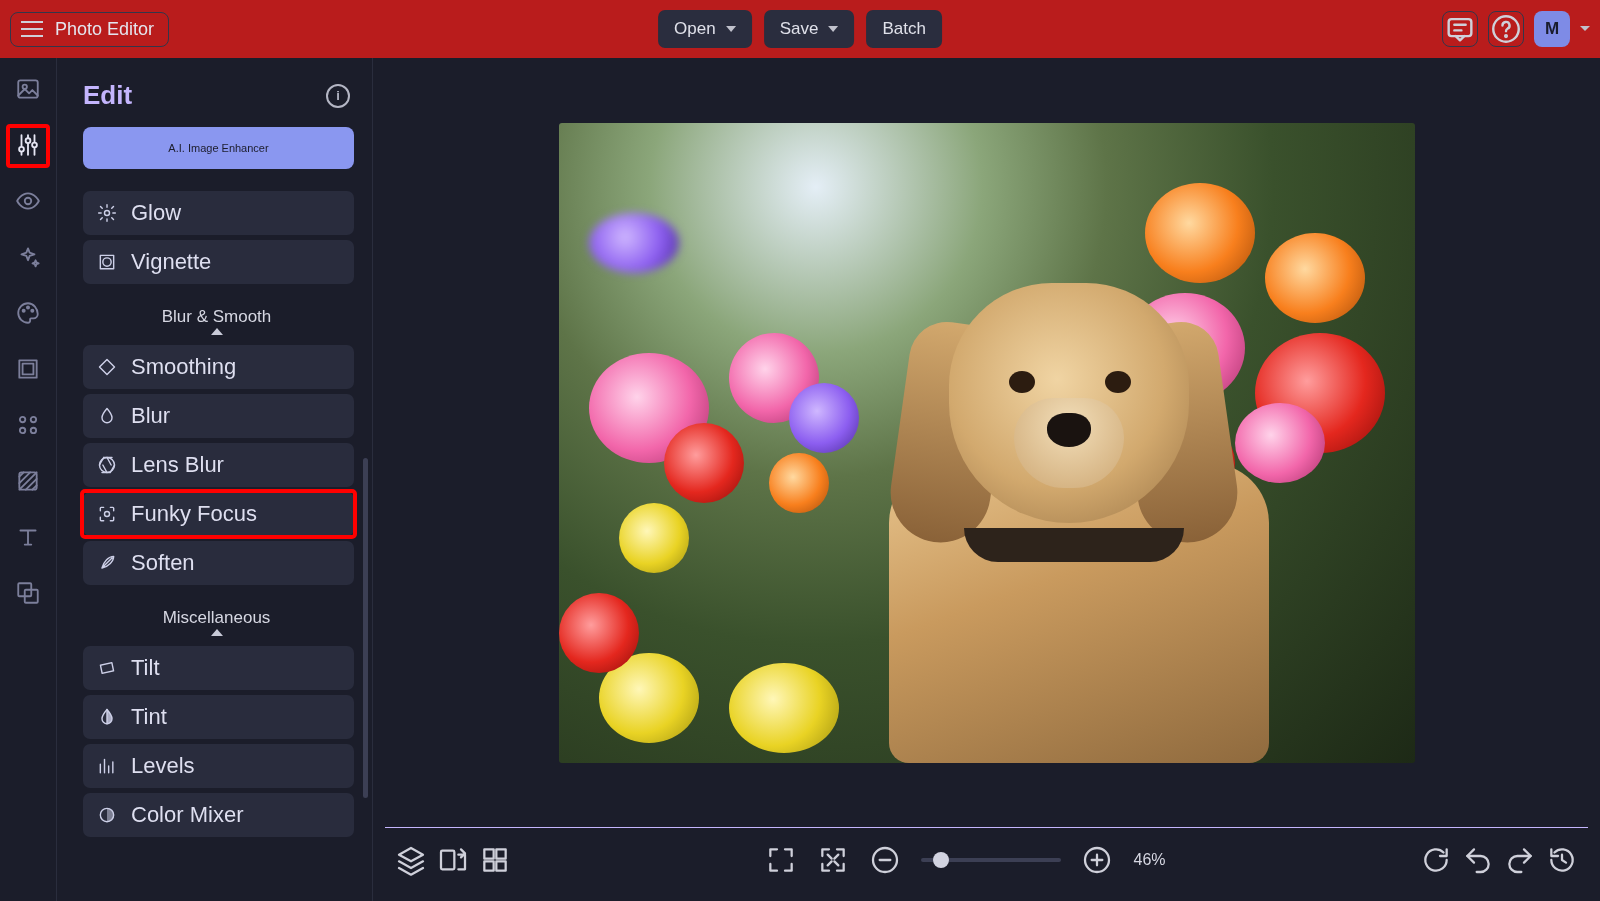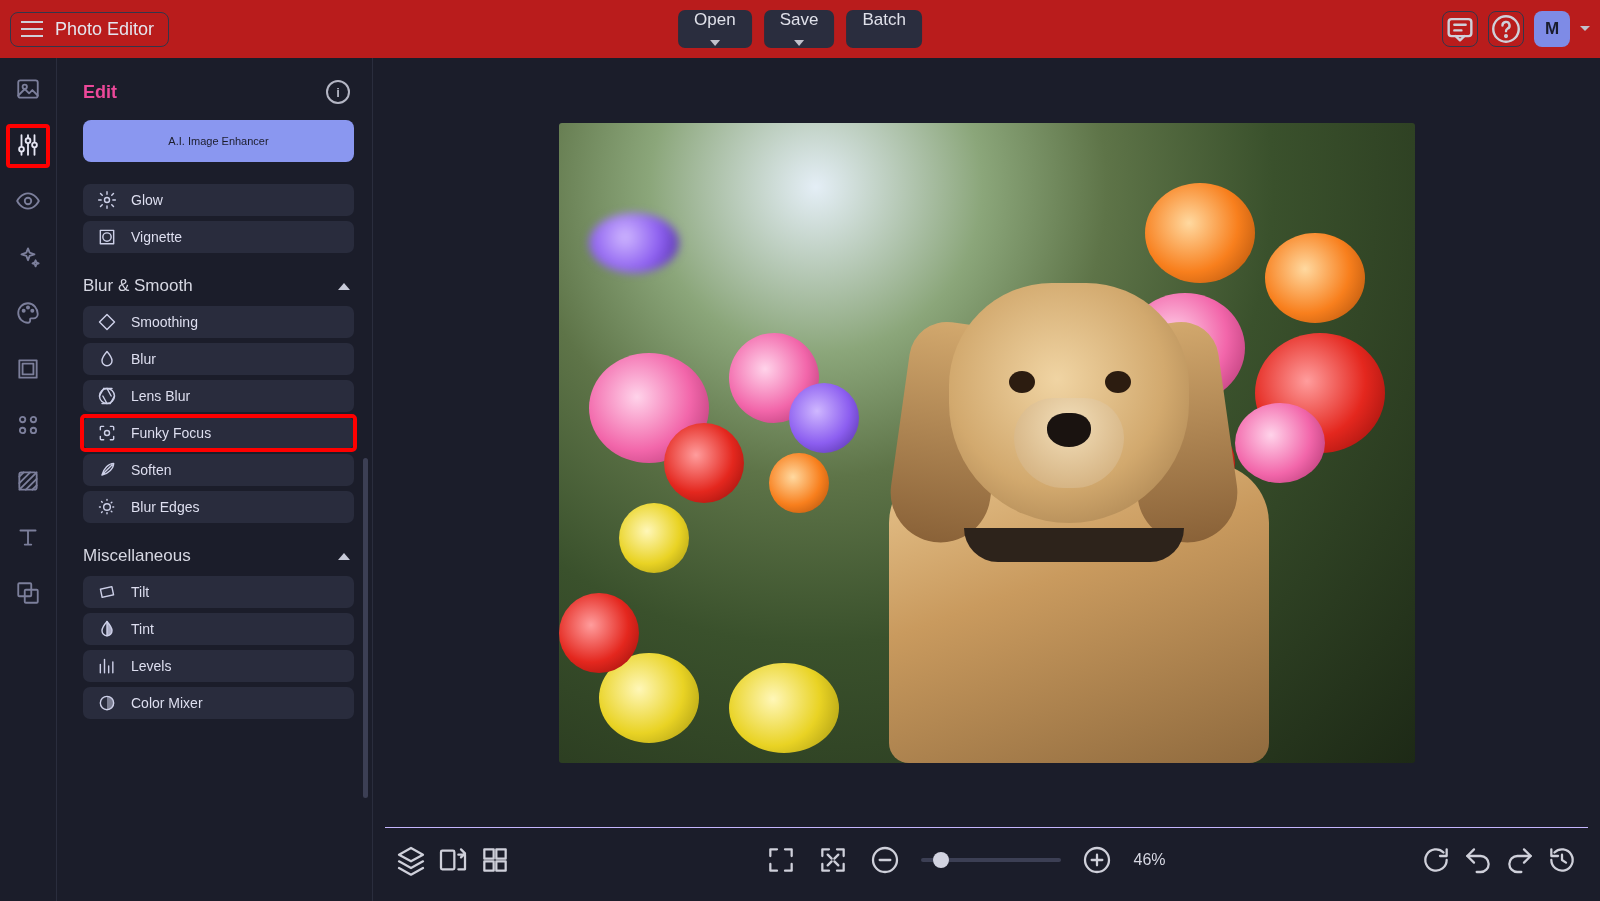--- a/index.html
+++ b/index.html
@@ -26,21 +26,21 @@
   .hamburger span { display: block; height: 2px; background: #cfd0d8; }
   .app-title { color: #e4e5ee; font-size: 18px; font-weight: 500; }
 
   .top-center {
     position: absolute; left: 50%; transform: translateX(-50%);
     display: flex; gap: 12px;
   }
   .top-btn {
     background: #2a2d3e; border-radius: 7px; height: 38px;
     display: flex; align-items: center; padding: 0 16px; gap: 10px;
-    color: #e0e1ea; font-size: 17px; cursor: pointer; flex-direction: column;
+    color: #e0e1ea; font-size: 17px; cursor: pointer;
   }
   .caret-down {
     width: 10px; height: 6px; border-left: 5px solid transparent;
     border-right: 5px solid transparent; border-top: 6px solid #c0c1cc;
   }
 
   .top-right {
     margin-left: auto; display: flex; align-items: center; gap: 10px;
   }
   .icon-sq {
@@ -71,37 +71,37 @@
     border: 4px solid #ff0000; border-radius: 4px;
   }
 
   
   .panel {
     width: 316px; border-right: 1px solid #2a2d3d;
     display: flex; flex-direction: column; overflow: hidden;
     padding: 16px 14px 0 22px;
   }
   .panel-header { display: flex; align-items: center; justify-content: space-between; padding: 6px 8px 16px 4px;}
-  .panel-title { color: #ec4899; font-size: 18px; font-weight: 600; }
+  .panel-title { color: #c4b5fd; font-size: 26px; font-weight: 600; }
   .info-circle { width: 24px; height: 24px; border: 2px solid #b4b6c4; border-radius: 50%;
     display:flex;align-items:center;justify-content:center;color:#b4b6c4;font-size:13px;font-weight:600;}
   .enhancer-btn {
     background: #8a97f0; color: #1c1d2c; border-radius: 8px; height: 42px;
     display: flex; align-items: center; justify-content: center;
     font-size: 11px; font-weight: 500; cursor: pointer; margin: 0 4px 22px 4px;
   }
   .effect-row {
-    background: #292c3d; border-radius: 7px; height: 32px;
+    background: #292c3d; border-radius: 7px; height: 44px;
     display: flex; align-items: center; padding: 0 14px; gap: 14px;
-    color: #dedff0; font-size: 14px; cursor: pointer; margin: 0 4px 5px 4px;
+    color: #dedff0; font-size: 22px; cursor: pointer; margin: 0 4px 5px 4px;
   }
   .effect-icon { width: 20px; height: 20px; color:#cdd0e8; flex-shrink:0; display:flex; align-items:center; justify-content:center;}
   .group-header {
     display: flex; align-items: center; justify-content: space-between;
-    color: #d6d7e2; font-size: 17px; padding: 18px 8px 10px 4px; cursor: pointer;
+    color: #d6d7e2; font-size: 17px; padding: 18px 8px 10px 4px; cursor: pointer; flex-direction: column;
   }
   .chevron-up { width: 12px; height: 8px; border-left: 6px solid transparent;
     border-right: 6px solid transparent; border-bottom: 7px solid #c8cad8; }
   .highlight-row {
     position: relative;
   }
   .highlight-row::after {
     content: ""; position: absolute; inset: -3px; border: 4px solid #ff0000; border-radius: 5px;
     pointer-events: none;
   }
@@ -378,29 +378,20 @@
         </div>
       <span>Funky Focus</span>
     </div>
     <div class="effect-row">
       <div class="effect-icon">
           <svg viewBox="0 0 24 24">
             <path d="M20 4c-6 0-12 6-14 14M20 4c0 6-6 12-14 14M8 16l10-10"></path>
           </svg>
         </div>
       <span>Soften</span>
-    </div>
-    <div class="effect-row">
-      <div class="effect-icon">
-          <svg viewBox="0 0 24 24">
-            <circle cx="12" cy="12" r="4"></circle>
-            <path d="M12 3v2M12 19v2M3 12h2M19 12h2M5.5 5.5l1.4 1.4M17.1 17.1l1.4 1.4M5.5 18.5l1.4-1.4M17.1 6.9l1.4-1.4" stroke-dasharray="1 2"></path>
-          </svg>
-        </div>
-      <span>Blur Edges</span>
     </div>
 
     <div class="group-header">
       <span>Miscellaneous</span>
       <div class="chevron-up"></div>
     </div>
 
     <div class="effect-row">
       <div class="effect-icon">
           <svg viewBox="0 0 24 24">

